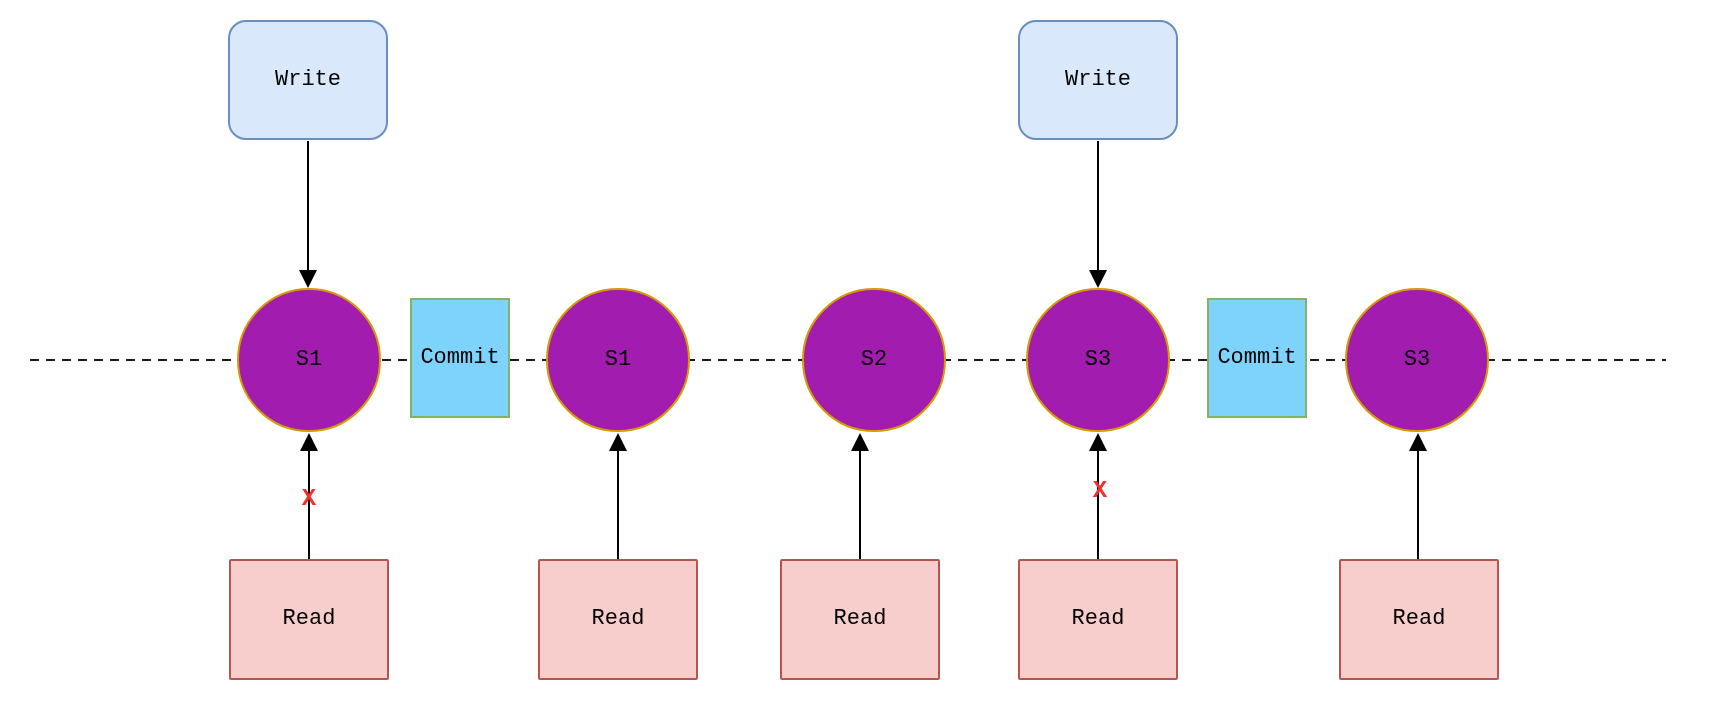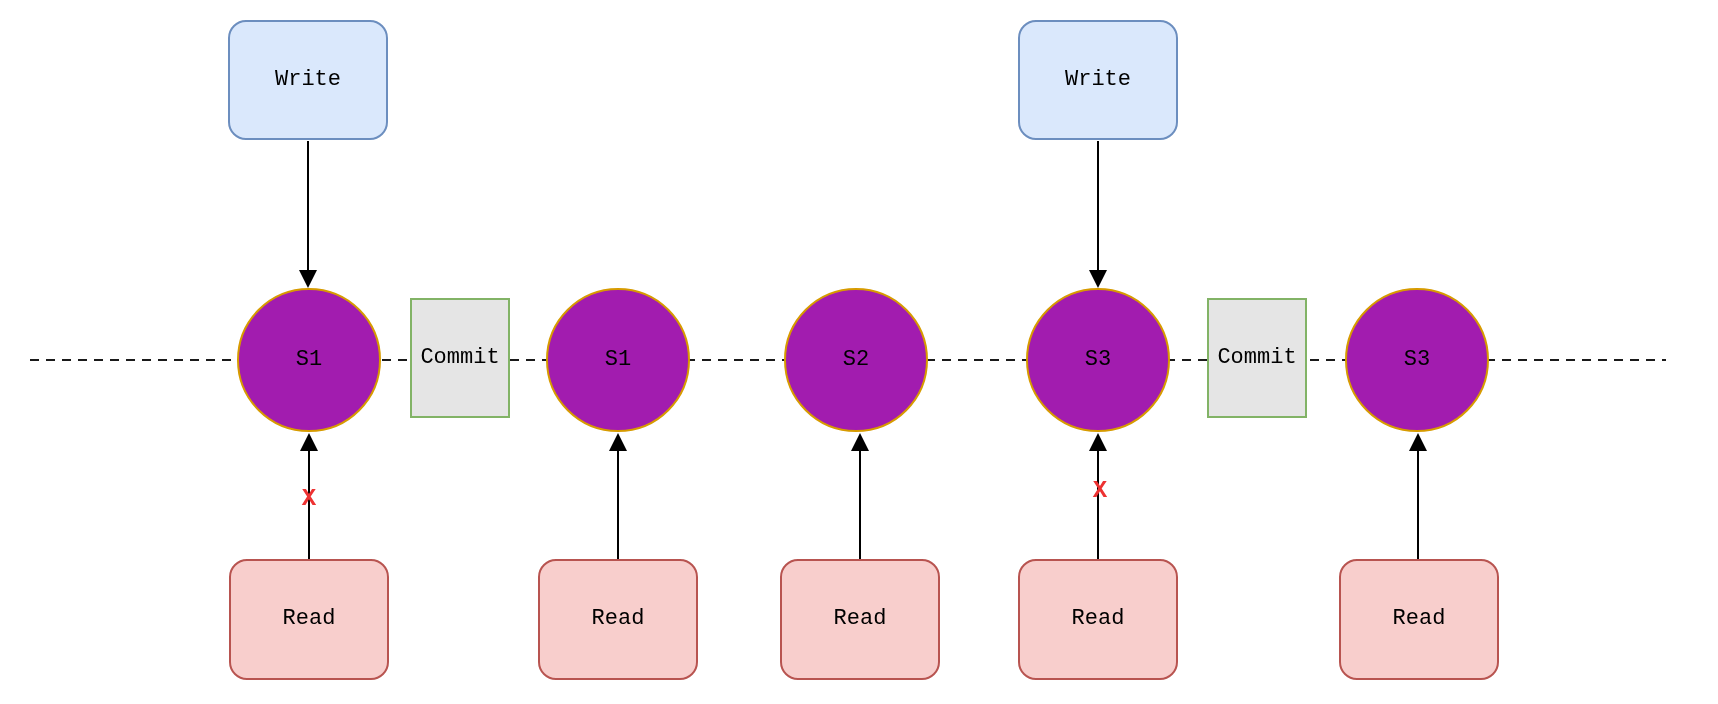--- a/index.html
+++ b/index.html
@@ -46,29 +46,29 @@
   .snapshot-circle {
     width: 144px;
     height: 144px;
     background: #a21caf;
     border: 2px solid #d79b00;
     border-radius: 50%;
   }
   .commit-box {
     width: 100px;
     height: 120px;
-    background: #e5e5e5;
+    background: #7dd3fc;
     border: 2px solid #82b366;
   }
   .read-box {
     width: 160px;
     height: 121px;
     background: #f8cecc;
     border: 2px solid #b85450;
-    border-radius: 18px;
+    border-radius: 2px;
   }
   .arrow {
     position: absolute;
     width: 18px;
   }
   .arrow .shaft {
     position: absolute;
     left: 8px;
     width: 2px;
     background: #000000;
@@ -121,21 +121,21 @@
     <div class="shaft"></div>
     <div class="head"></div>
   </div>
 
   <div class="shape snapshot-circle" style="left:237px; top:288px;">
     <span>S1</span>
   </div>
   <div class="shape snapshot-circle" style="left:546px; top:288px;">
     <span>S1</span>
   </div>
-  <div class="shape snapshot-circle" style="left:784px; top:288px;">
+  <div class="shape snapshot-circle" style="left:802px; top:288px;">
     <span>S2</span>
   </div>
   <div class="shape snapshot-circle" style="left:1026px; top:288px;">
     <span>S3</span>
   </div>
   <div class="shape snapshot-circle" style="left:1345px; top:288px;">
     <span>S3</span>
   </div>
 
   <div class="shape commit-box" style="left:410px; top:298px;">

